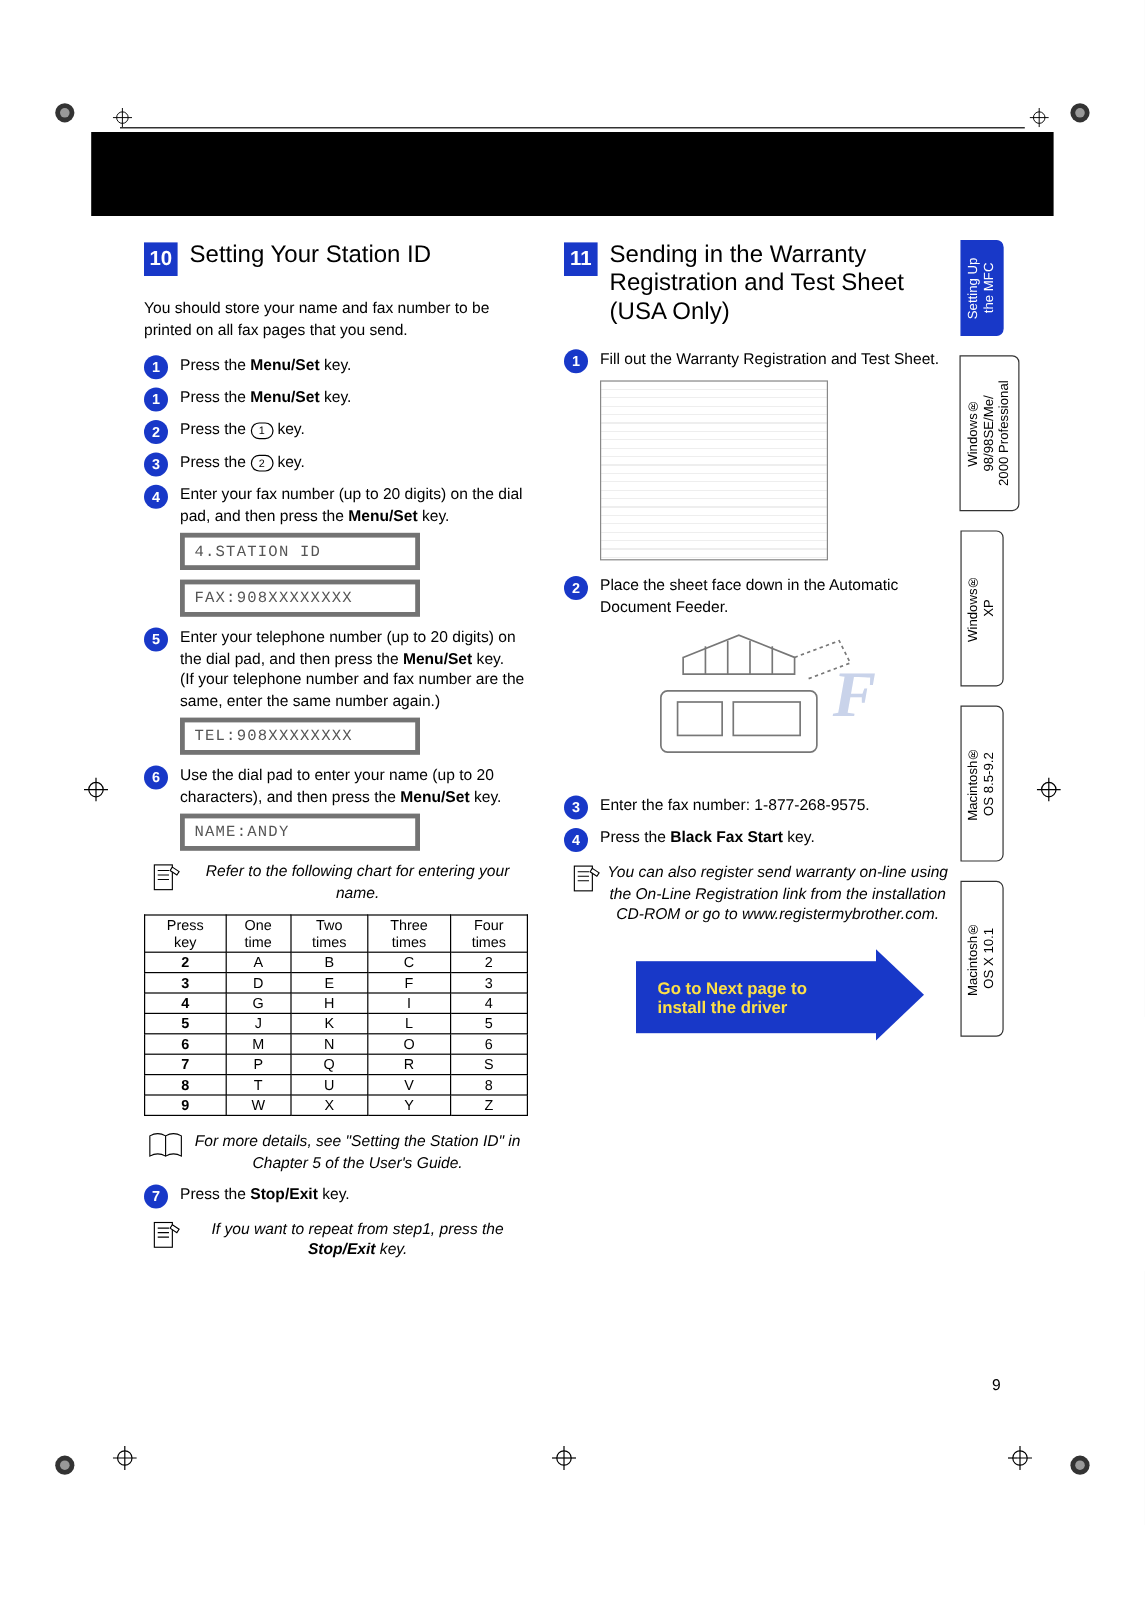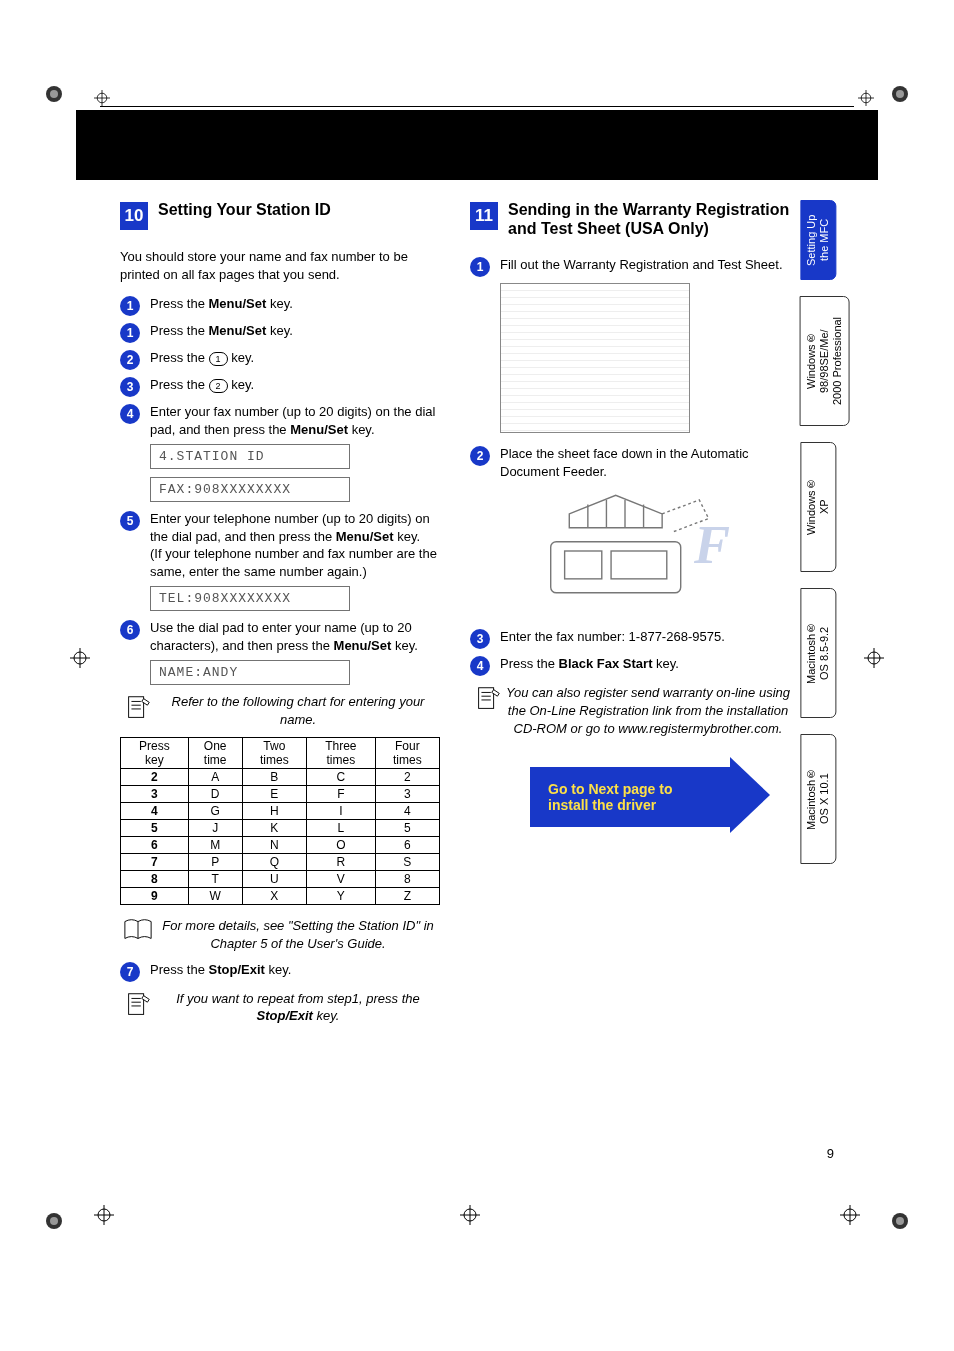--- a/index.html
+++ b/index.html
@@ -58,22 +58,22 @@
     min-width:28px; height:28px;
     background:#1838c8;
     color:#fff;
     font-weight:bold;
     font-size:17px;
     display:flex; align-items:center; justify-content:center;
     margin-right:10px;
     margin-top:2px;
   }
   .sec-title {
-    font-weight:bold;
-    font-size:16px;
+    font-weight:normal;
+    font-size:20px;
     line-height:1.2;
   }
 
   .intro { margin: 6px 0 12px 0; line-height:1.35; }
 
   .step { display:flex; align-items:flex-start; margin:6px 0; }
   .bullet {
     min-width:20px; height:20px;
     border-radius:50%;
     background:#1838c8;
@@ -95,21 +95,21 @@
     padding:0 6px;
     height:14px;
     font-size:9px;
     align-items:center;
     justify-content:center;
     vertical-align:middle;
     min-width:18px;
   }
 
   .lcd {
-    border:1px solid #737373;
+    border:4px solid #737373;
     padding:4px 8px;
     font-family: "Courier New", monospace;
     letter-spacing:1px;
     margin:4px 0 8px 30px;
     width: 200px;
     font-size:13px;
     color:#555;
   }
 
   .note {

